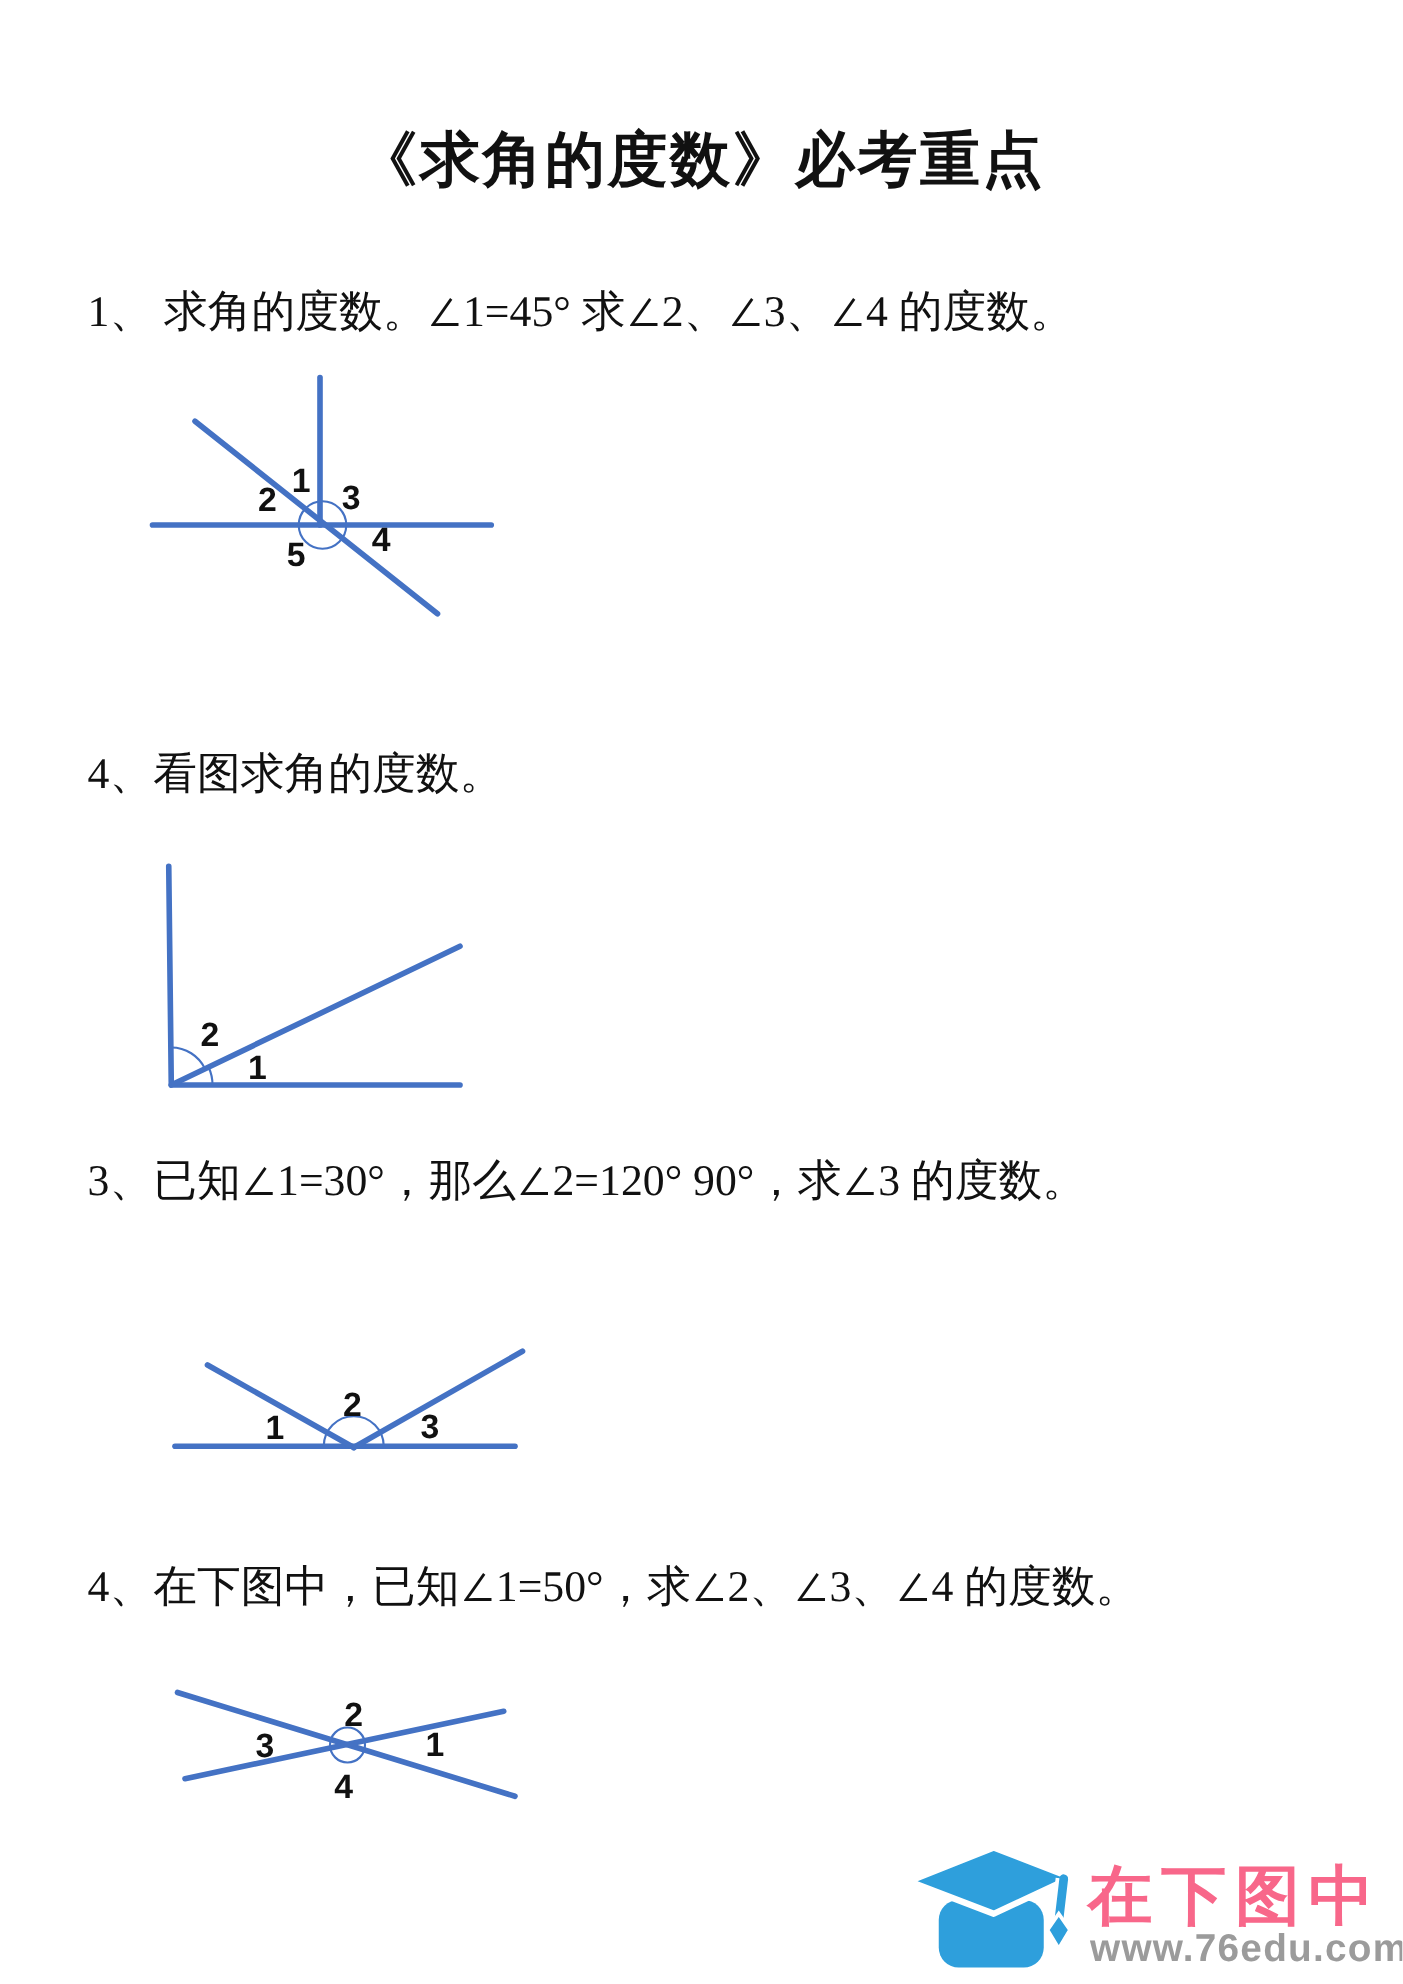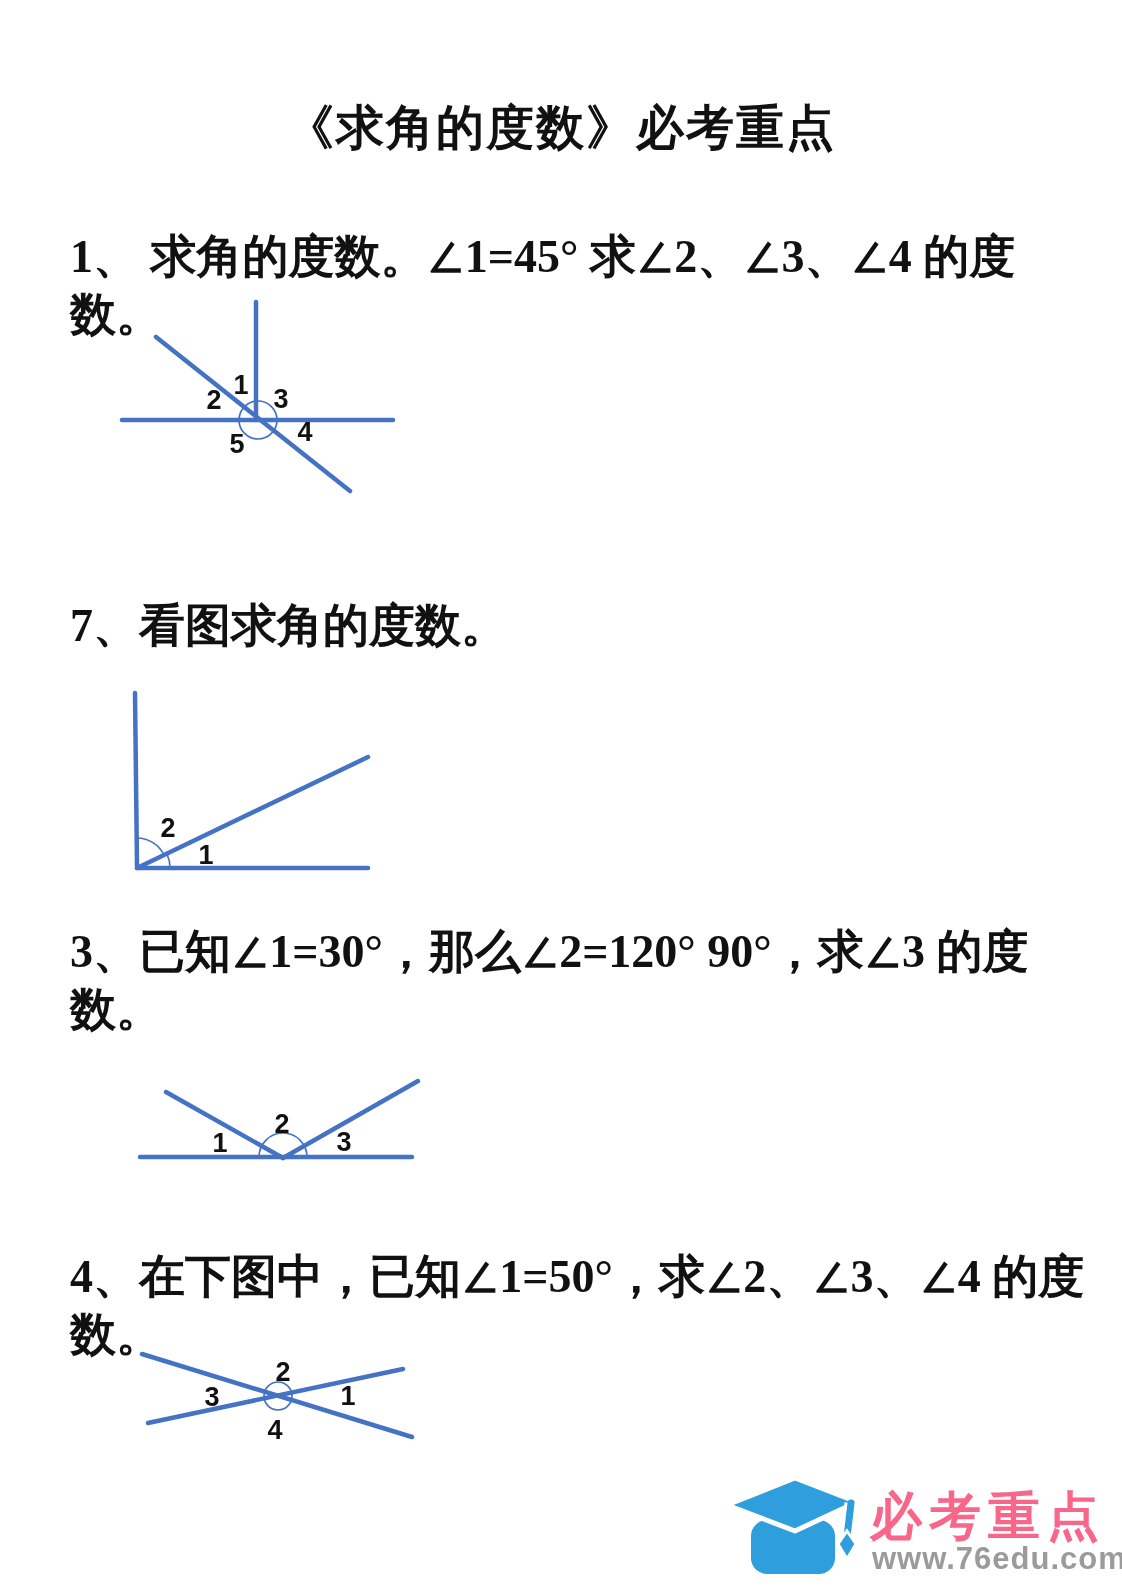--- a/index.html
+++ b/index.html
@@ -24,22 +24,22 @@
     position:absolute;
     left:0;right:0;top:96px;
     text-align:center;
     font-size:48px;
     font-weight:bold;
     letter-spacing:2px;
   }
   .question{
     position:absolute;
     left:70px;right:30px;
-    font-size:46px;
-    font-weight:bold;
+    font-size:35px;
+    font-weight:normal;
     white-space:pre-wrap;
     line-height:1.25;
   }
   .q1{top:228px;}
   .q2{top:597px;}
   .q3{top:923px;}
   .q4{top:1248px;}
   .diagram{position:absolute;overflow:visible;}
   .diagram .ln{stroke:var(--diagram-line);stroke-width:4.5;stroke-linecap:round;fill:none;}
   .diagram .arc{stroke:var(--diagram-line);stroke-width:1.7;fill:none;}
@@ -88,21 +88,21 @@
     <line class="ln" x1="122" y1="420" x2="393" y2="420"></line>
     <line class="ln" x1="156" y1="337" x2="350" y2="491"></line>
     <circle class="arc" cx="258" cy="420" r="19"></circle>
   </svg>
   <span class="alabel" style="left:241px;top:385px">1</span>
   <span class="alabel" style="left:214px;top:400px">2</span>
   <span class="alabel" style="left:281px;top:399px">3</span>
   <span class="alabel" style="left:305px;top:432px">4</span>
   <span class="alabel" style="left:237px;top:444px">5</span>
 
-  <p class="question q2">7、看图求角的度数。</p>
+  <p class="question q2">4、看图求角的度数。</p>
   <svg class="diagram" style="left:120px;top:685px;width:255px;height:195px" viewBox="120 685 255 195">
     <line class="ln" x1="135" y1="693" x2="137" y2="866"></line>
     <line class="ln" x1="137" y1="868" x2="368" y2="868"></line>
     <line class="ln" x1="137" y1="868" x2="368" y2="757"></line>
     <path class="arc" d="M137,838 A30,30 0 0 1 164,855"></path>
     <path class="arc" d="M167,854 A33,33 0 0 1 170,868"></path>
   </svg>
   <span class="alabel" style="left:168px;top:828px">2</span>
   <span class="alabel" style="left:206px;top:855px">1</span>
 
@@ -128,16 +128,16 @@
   <span class="alabel" style="left:348px;top:1396px">1</span>
   <span class="alabel" style="left:275px;top:1430px">4</span>
 
   <svg class="logo-cap" viewBox="0 0 160 120">
     <rect class="solid" x="36" y="55" width="84" height="54" rx="16"></rect>
     <polygon class="solid" points="12,40 80,13 142,37 80,66" stroke="#ffffff" stroke-width="5" stroke-linejoin="round"></polygon>
     <path d="M136,38 L132,72" fill="none" stroke="#ffffff" stroke-width="13"></path>
     <path d="M136,38 L132,72" fill="none" stroke="var(--logo-blue)" stroke-width="7" stroke-linecap="round"></path>
     <polygon class="solid" points="132,66 141,79 132,94 123,79" stroke="#ffffff" stroke-width="3"></polygon>
   </svg>
-  <div class="logo-brand">必考重点</div>
+  <div class="logo-brand">在下图中</div>
   <div class="logo-site">www.76edu.com</div>
 
 </div>
 
 </body></html>

